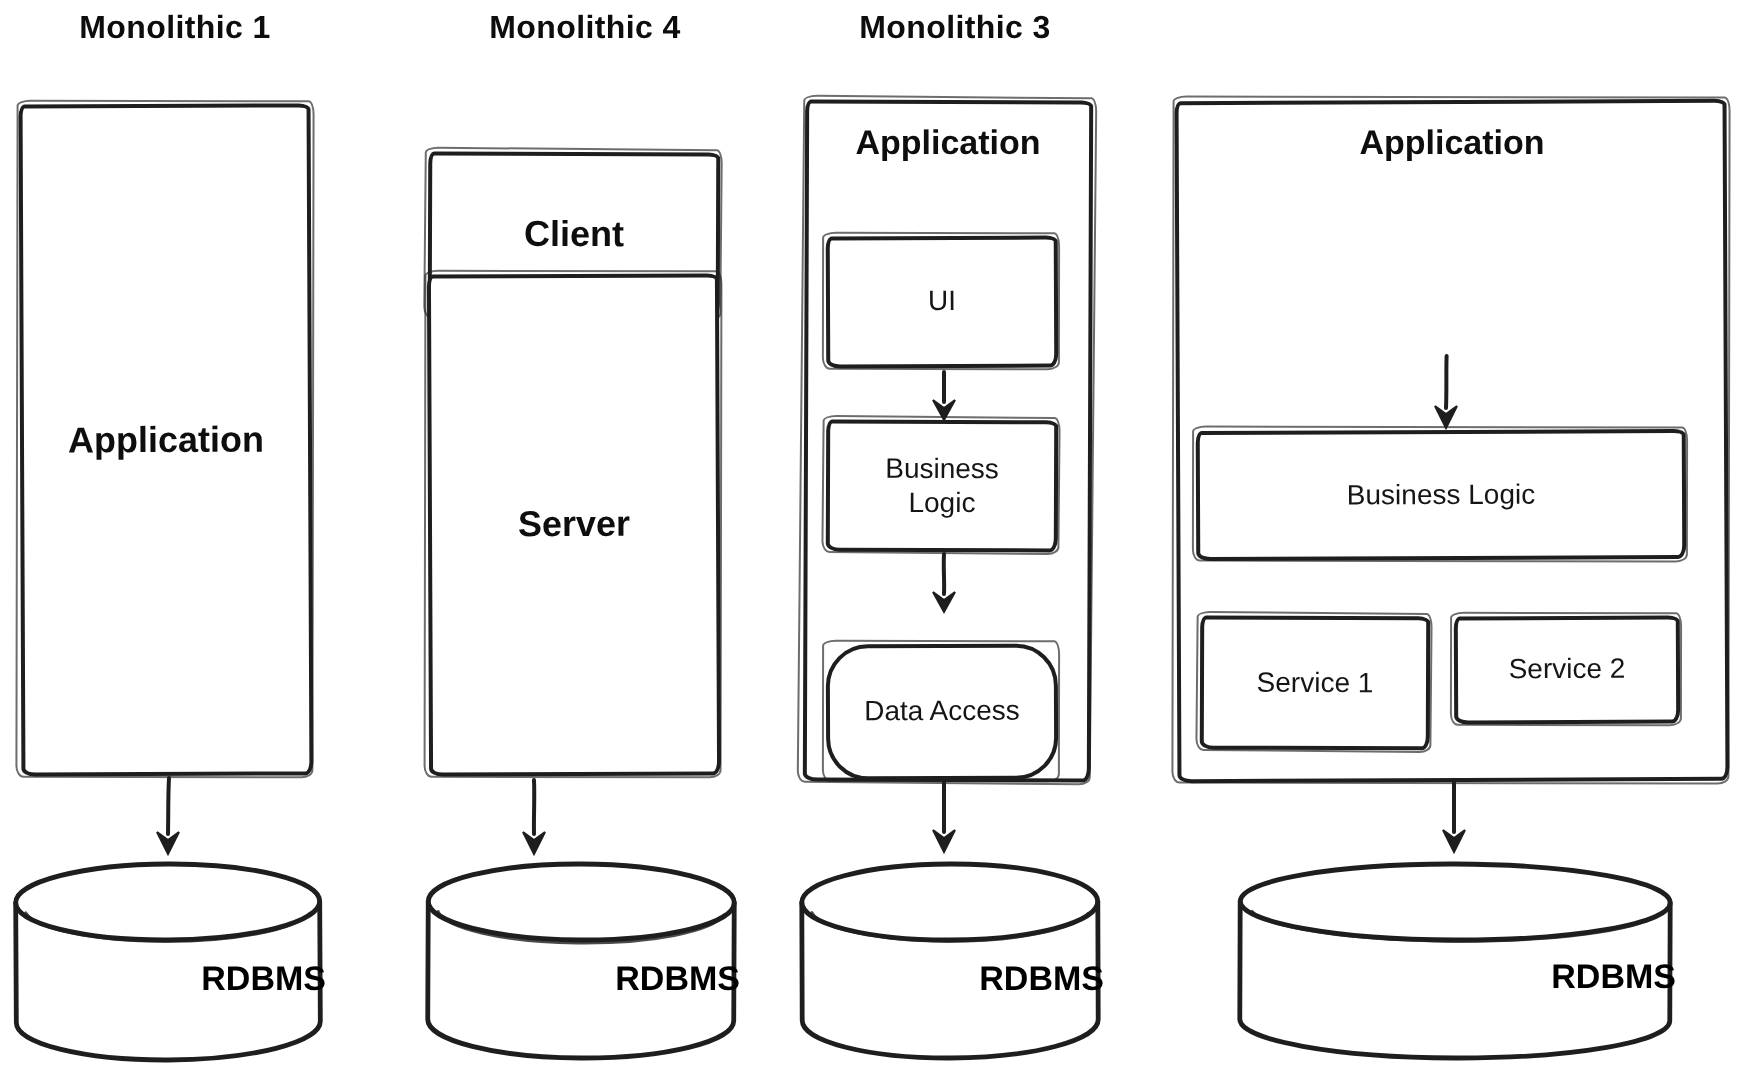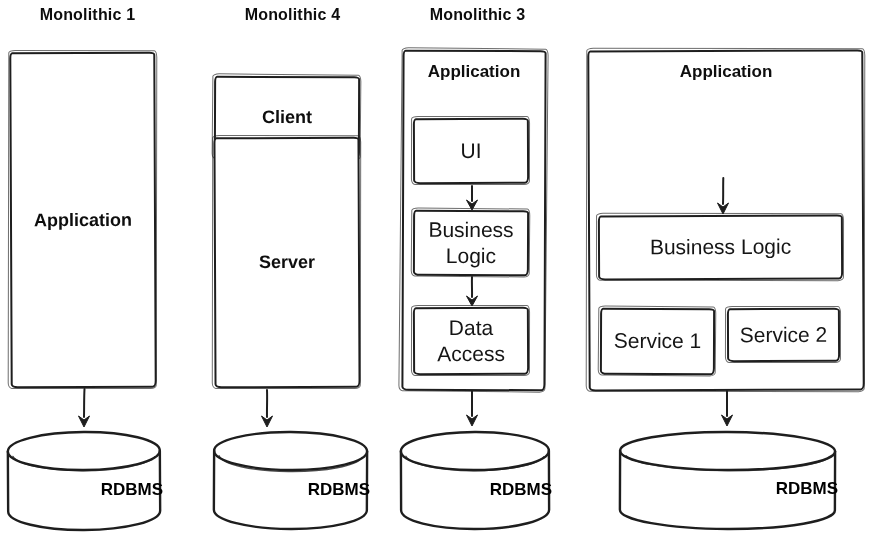--- a/index.html
+++ b/index.html
@@ -25,21 +25,21 @@
     display:flex;align-items:center;justify-content:center;text-align:center;
   }
   .sbox::before{
     content:"";position:absolute;inset:-4px -3px -3px -4px;
     border:1.5px solid rgba(30,30,30,.65);
     border-radius:7px 3px 6px 4px / 3px 7px 4px 6px;
     transform:rotate(.35deg);pointer-events:none;
   }
   .r1{transform:rotate(-.25deg);}
   .r2{transform:rotate(.2deg);}
-  .lbl{font-size:21px;line-height:1.25;color:#151515;}
+  .lbl{font-size:14px;line-height:1.25;color:#151515;}
   .bold{font-weight:bold;font-size:18px;color:#0e0e0e;}
   .applbl{
     position:absolute;text-align:center;font-weight:bold;font-size:17px;color:#0e0e0e;
   }
   .dblbl{
     position:absolute;text-align:right;font-weight:bold;font-size:17px;color:#000000;
   }
   svg.arrow, svg.cyl{position:absolute;overflow:visible;}
   svg .stroke{stroke:var(--ink);fill:none;stroke-linecap:round;}
 </style>
@@ -109,21 +109,21 @@
 
     <div class="sbox r2" style="left:23px;top:210px;width:116px;height:66px;">
       <span class="lbl" style="width:86px;">Business Logic</span>
     </div>
 
     <svg class="arrow" style="left:74px;top:277px;" width="16" height="30" viewBox="0 0 16 30">
       <path class="stroke" stroke-width="2" d="M8,0 C7.6,7 8.3,13 8,20"></path>
       <path d="M2.5,19 L8,29 L13.5,19 L8,23 Z" fill="#1e1e1e" stroke="#1e1e1e" stroke-width="1"></path>
     </svg>
 
-    <div class="sbox r1" style="left:23px;top:307px;width:116px;height:68px;">
+    <div class="sbox r1" style="left:23px;top:322px;width:116px;height:68px;border-radius:21px;">
       <span class="lbl" style="width:80px;">Data Access</span>
     </div>
 
     <svg class="arrow" style="left:74px;top:391px;" width="16" height="36" viewBox="0 0 16 36">
       <path class="stroke" stroke-width="2" d="M8,0 L8,25"></path>
       <path d="M2.5,24 L8,35 L13.5,24 L8,28 Z" fill="#1e1e1e" stroke="#1e1e1e" stroke-width="1"></path>
     </svg>
 
     <svg class="cyl" style="left:8px;top:428px;transform:rotate(-.2deg);" width="154" height="103" viewBox="0 0 154 103">
       <path class="stroke" stroke-width="2.4" fill="#fff" d="M3,23 L3,82 A74,19 0 0 0 151,82 L151,23"></path>

